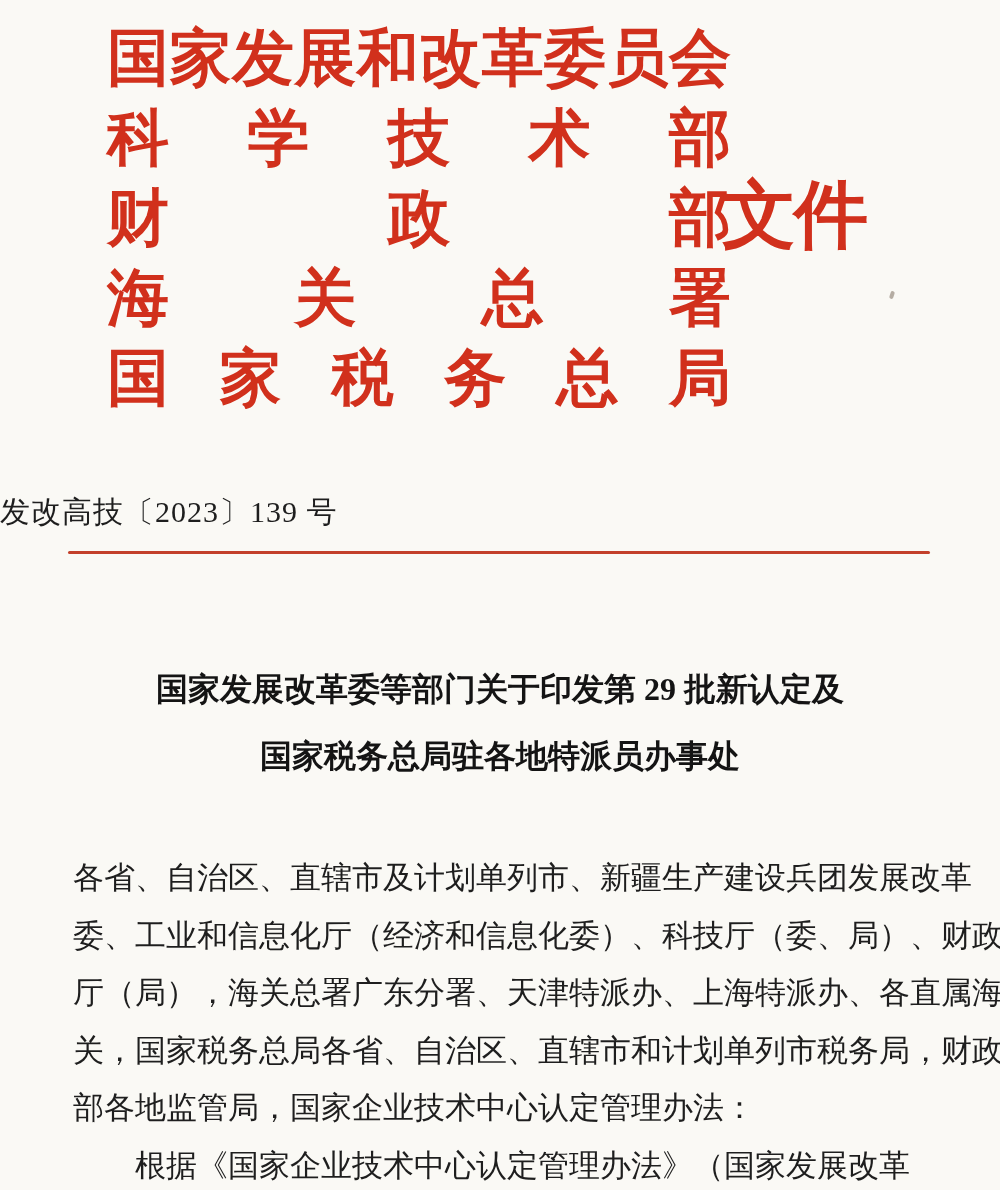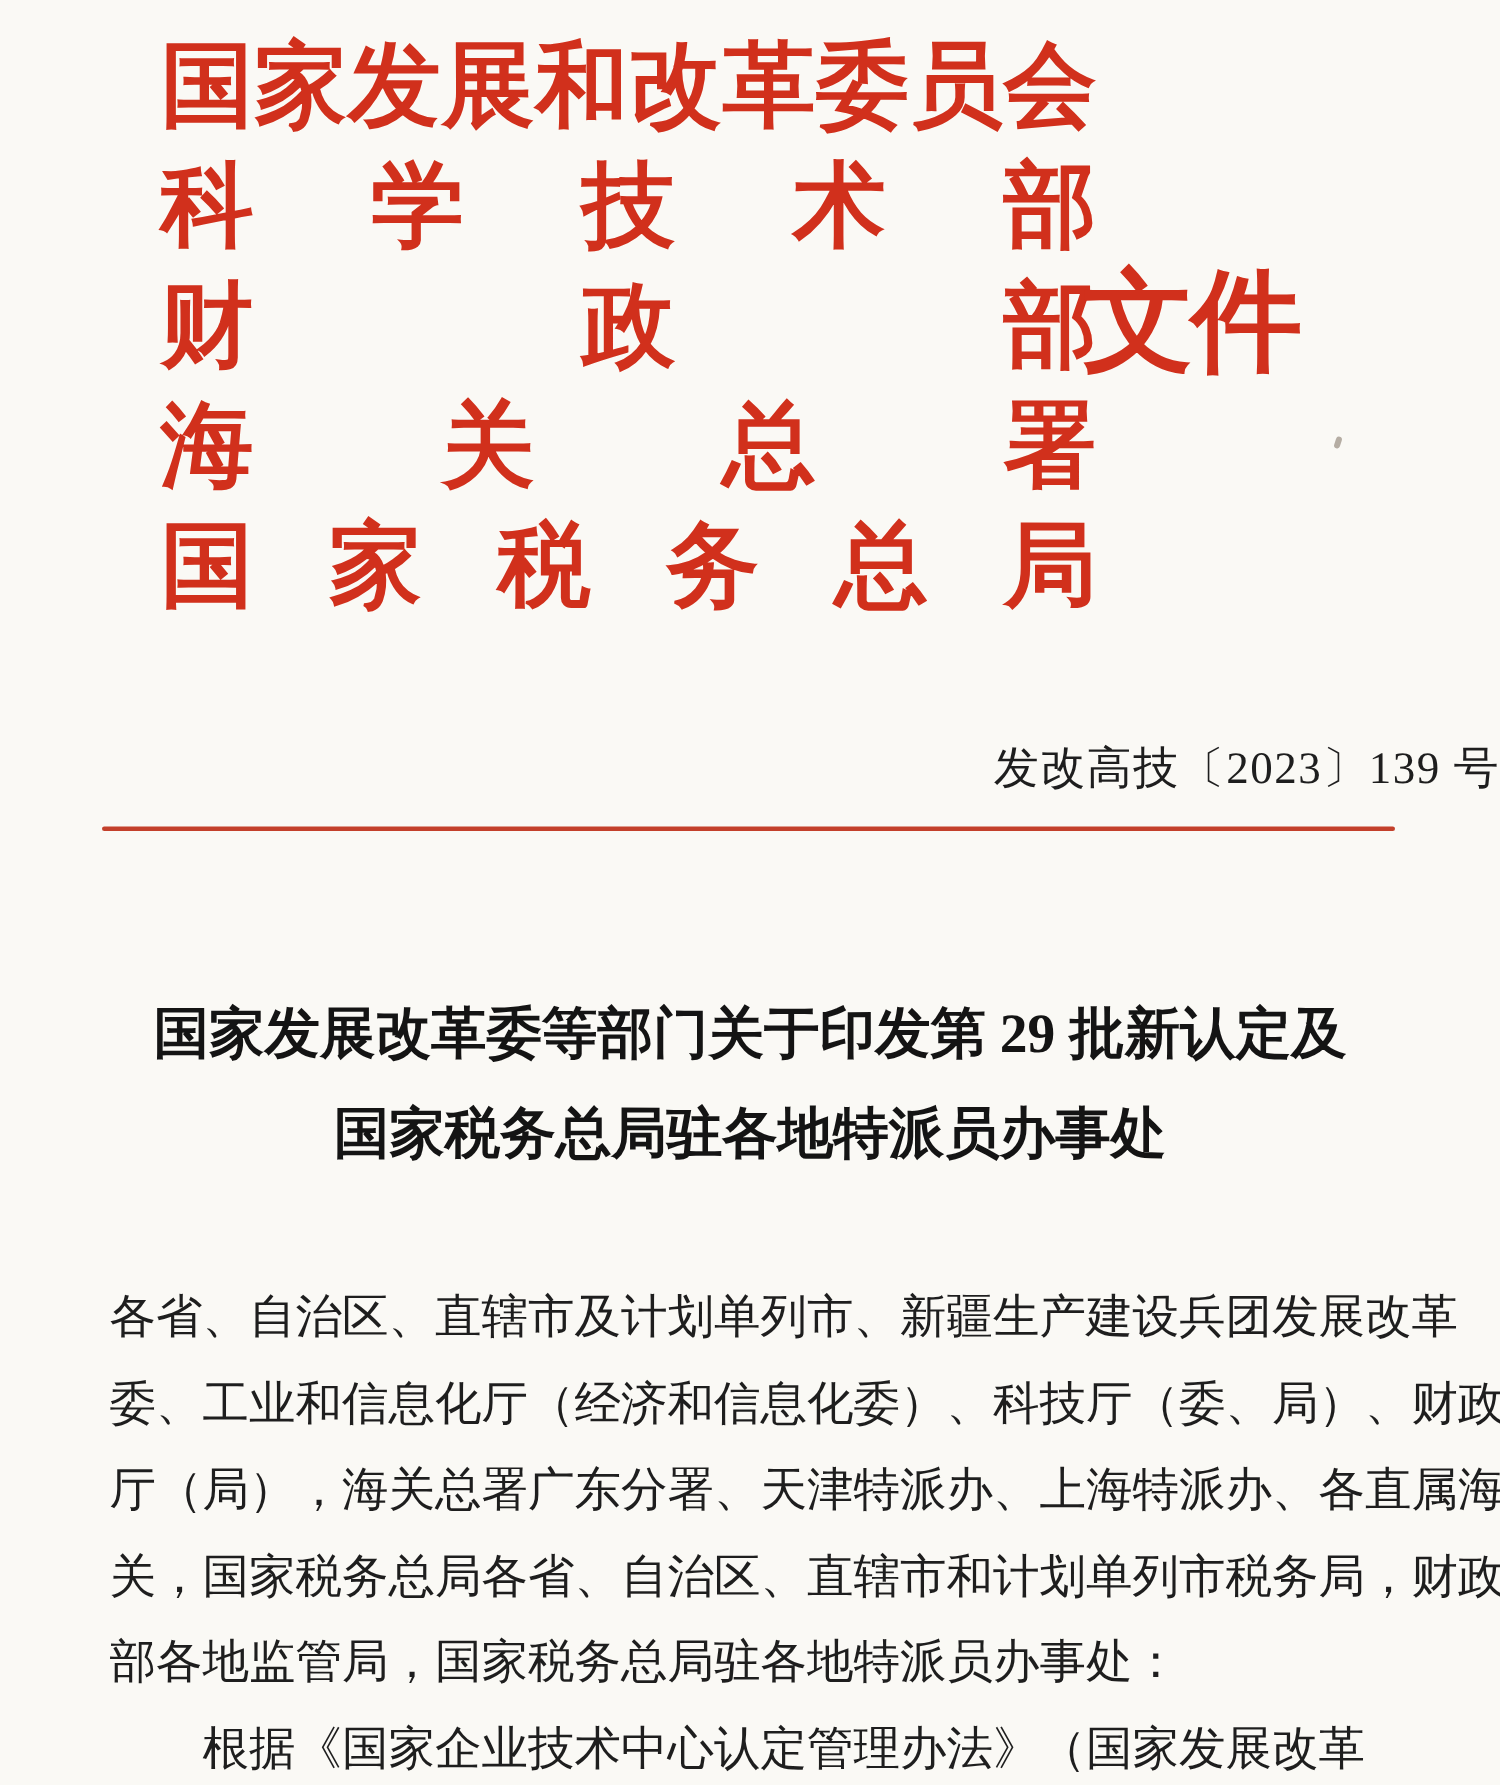--- a/index.html
+++ b/index.html
@@ -27,33 +27,33 @@
   .agency-line span{display:block;}
   .doc-type{
     position:absolute;left:722px;top:178px;
     font-size:74px;font-weight:bold;line-height:1;letter-spacing:-2px;
     color:var(--red);white-space:nowrap;
   }
 
   
   .doc-number{
     position:absolute;left:0;top:492px;width:100%;
-    text-align:right;font-size:30px;color:var(--ink);letter-spacing:1px;
+    text-align:left;font-size:30px;color:var(--ink);letter-spacing:1px;
   }
 
   
   .red-rule{
     position:absolute;left:68px;top:551px;width:862px;height:3px;
     background:var(--rule);border-radius:2px;
   }
 
   
   .title{
     position:absolute;left:0;top:656px;width:100%;
-    text-align:center;font-size:37px;font-weight:bold;
+    text-align:center;font-size:32px;font-weight:bold;
     line-height:67px;color:var(--title-ink);
   }
   .title-line{display:block;white-space:pre;}
 
   
   .body-text{
     position:absolute;left:73px;top:849px;width:852px;
     font-size:31px;color:var(--ink);
   }
   .body-line{
@@ -92,19 +92,19 @@
   <h1 class="title">
     <span class="title-line">国家发展改革委等部门关于印发第 29 批新认定及</span>
     <span class="title-line">国家税务总局驻各地特派员办事处</span>
   </h1>
 
   <div class="body-text">
     <div class="body-line justify"><span>各</span><span>省</span><span>、</span><span>自</span><span>治</span><span>区</span><span>、</span><span>直</span><span>辖</span><span>市</span><span>及</span><span>计</span><span>划</span><span>单</span><span>列</span><span>市</span><span>、</span><span>新</span><span>疆</span><span>生</span><span>产</span><span>建</span><span>设</span><span>兵</span><span>团</span><span>发</span><span>展</span><span>改</span><span>革</span></div>
     <div class="body-line justify"><span>委</span><span>、</span><span>工</span><span>业</span><span>和</span><span>信</span><span>息</span><span>化</span><span>厅</span><span>（</span><span>经</span><span>济</span><span>和</span><span>信</span><span>息</span><span>化</span><span>委</span><span>）</span><span>、</span><span>科</span><span>技</span><span>厅</span><span>（</span><span>委</span><span>、</span><span>局</span><span>）</span><span>、</span><span>财</span><span>政</span></div>
     <div class="body-line justify"><span>厅</span><span>（</span><span>局</span><span>）</span><span>，</span><span>海</span><span>关</span><span>总</span><span>署</span><span>广</span><span>东</span><span>分</span><span>署</span><span>、</span><span>天</span><span>津</span><span>特</span><span>派</span><span>办</span><span>、</span><span>上</span><span>海</span><span>特</span><span>派</span><span>办</span><span>、</span><span>各</span><span>直</span><span>属</span><span>海</span></div>
     <div class="body-line justify"><span>关</span><span>，</span><span>国</span><span>家</span><span>税</span><span>务</span><span>总</span><span>局</span><span>各</span><span>省</span><span>、</span><span>自</span><span>治</span><span>区</span><span>、</span><span>直</span><span>辖</span><span>市</span><span>和</span><span>计</span><span>划</span><span>单</span><span>列</span><span>市</span><span>税</span><span>务</span><span>局</span><span>，</span><span>财</span><span>政</span></div>
-    <div class="body-line">部各地监管局，国家税务总局驻各地特派员办事处：</div>
+    <div class="body-line">部各地监管局，国家企业技术中心认定管理办法：</div>
     <div class="body-line indent">根据《国家企业技术中心认定管理办法》（国家发展改革</div>
   </div>
 
   <div class="speck"></div>
 
 </div>
 
 </body></html>

